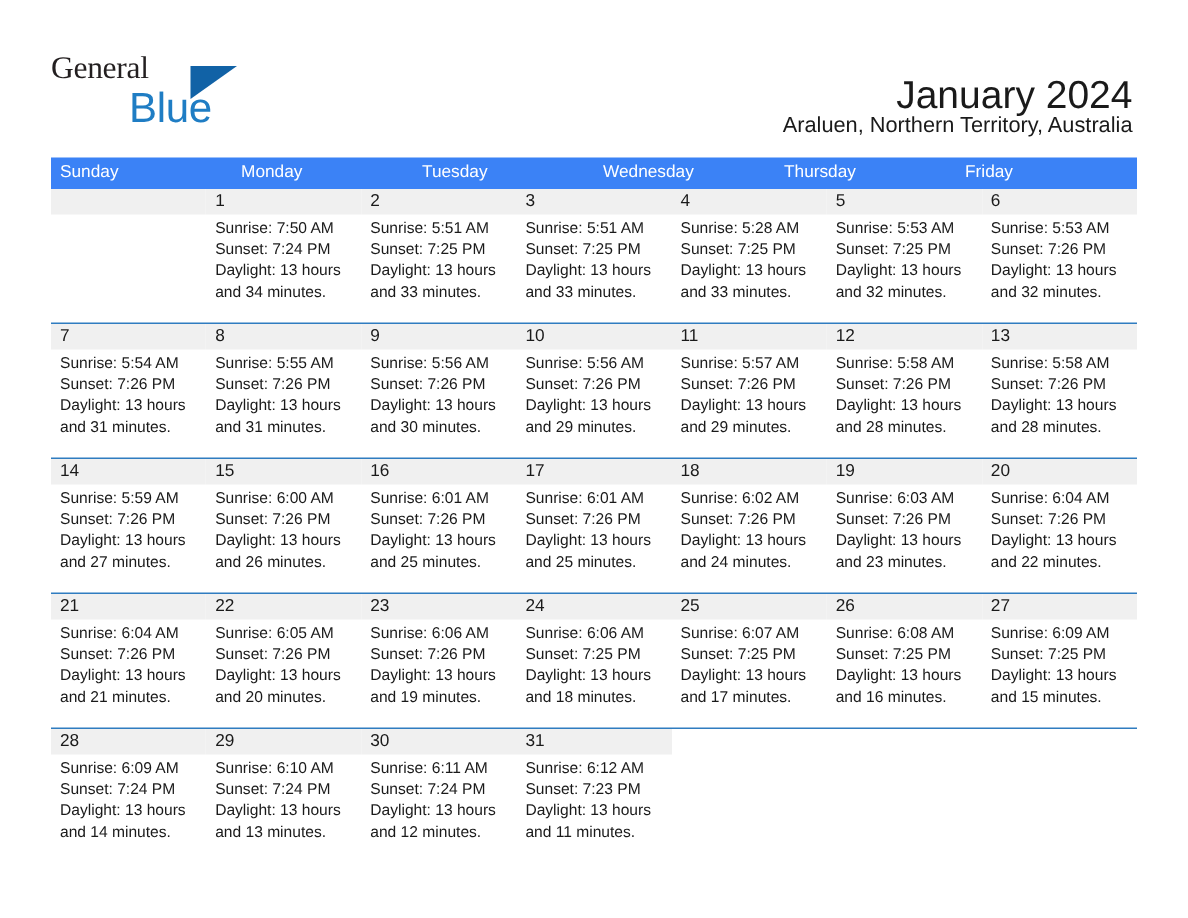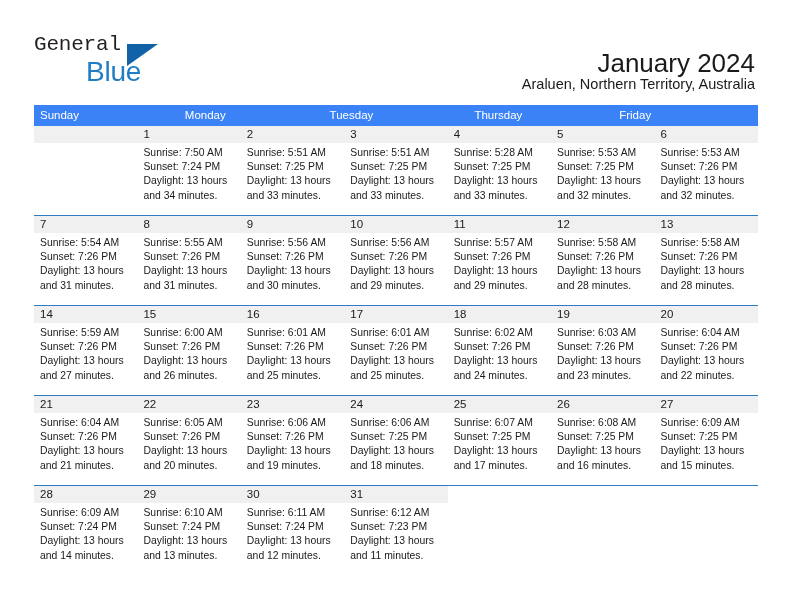--- a/index.html
+++ b/index.html
@@ -35,21 +35,21 @@
     width: 200px;
     height: 54px;
   }
   .logo-general {
     position: absolute;
     left: 0;
     top: 0;
     font-size: 21px;
     letter-spacing: -0.2px;
     color: #231f20;
-    font-family: Liberation Mono, monospace;
+    font-family: Liberation Serif, serif;
   }
   .logo-blue {
     position: absolute;
     left: 52px;
     top: 23px;
     font-size: 28px;
     letter-spacing: -0.2px;
     color: #1f7dc4;
     font-family: "Liberation Sans", sans-serif;
   }
@@ -165,20 +165,21 @@
     <div class="title">January 2024</div>
     <div class="subtitle">Araluen, Northern Territory, Australia</div>
 
   </div>
 
   <div class="calendar">
     <div class="weekday-row">
         <div class="weekday">Sunday</div>
         <div class="weekday">Monday</div>
         <div class="weekday">Tuesday</div>
+        <div class="weekday">Wednesday</div>
         <div class="weekday">Thursday</div>
         <div class="weekday">Friday</div>
       </div>
     <div class="weeks">
         <div class="week">
           <div class="week-inner">
             <div class="daycell empty">
               <div class="dnum"></div>
               <div class="lines"></div>
             </div>

